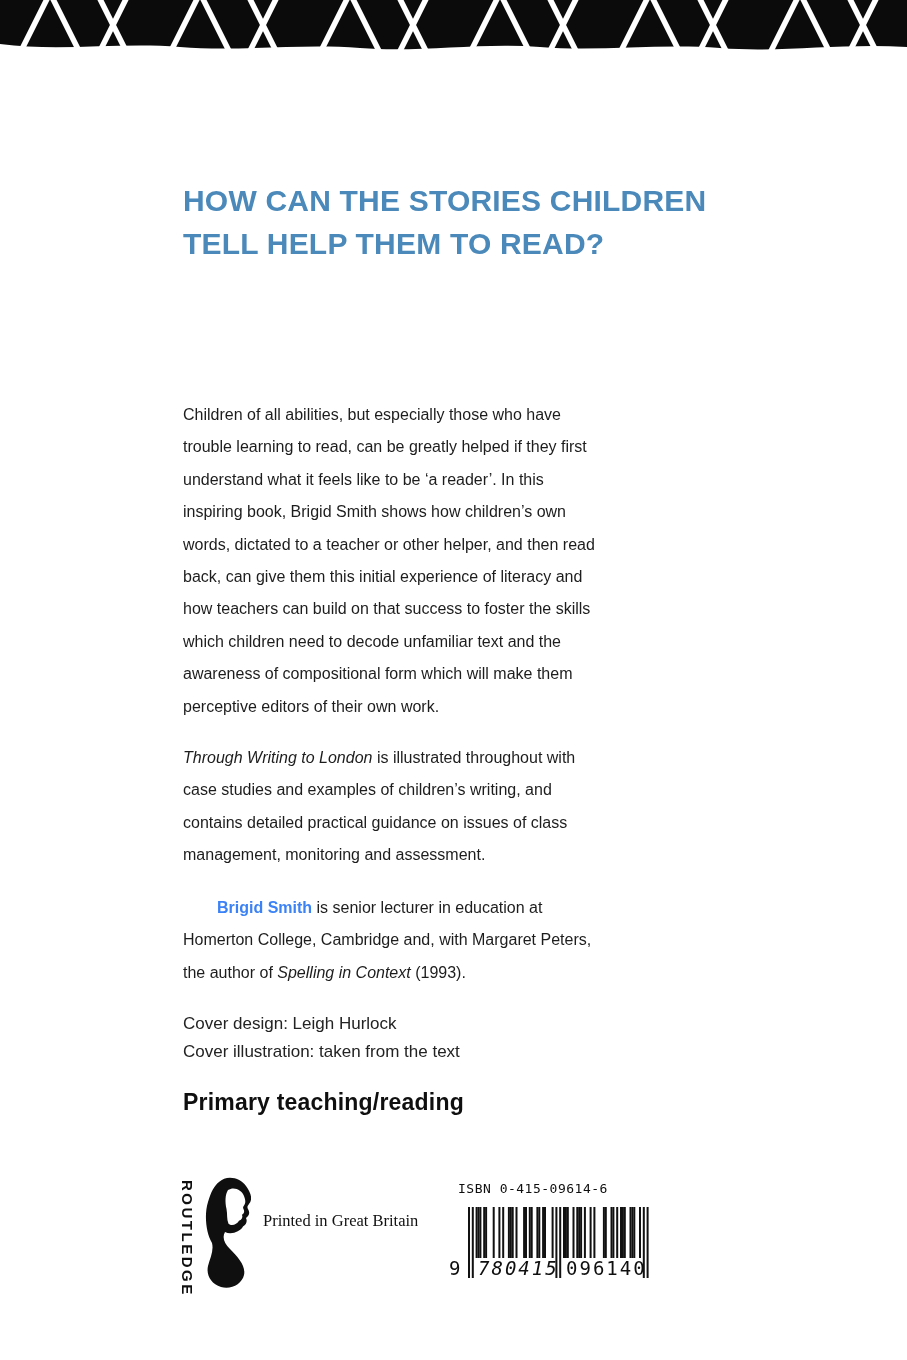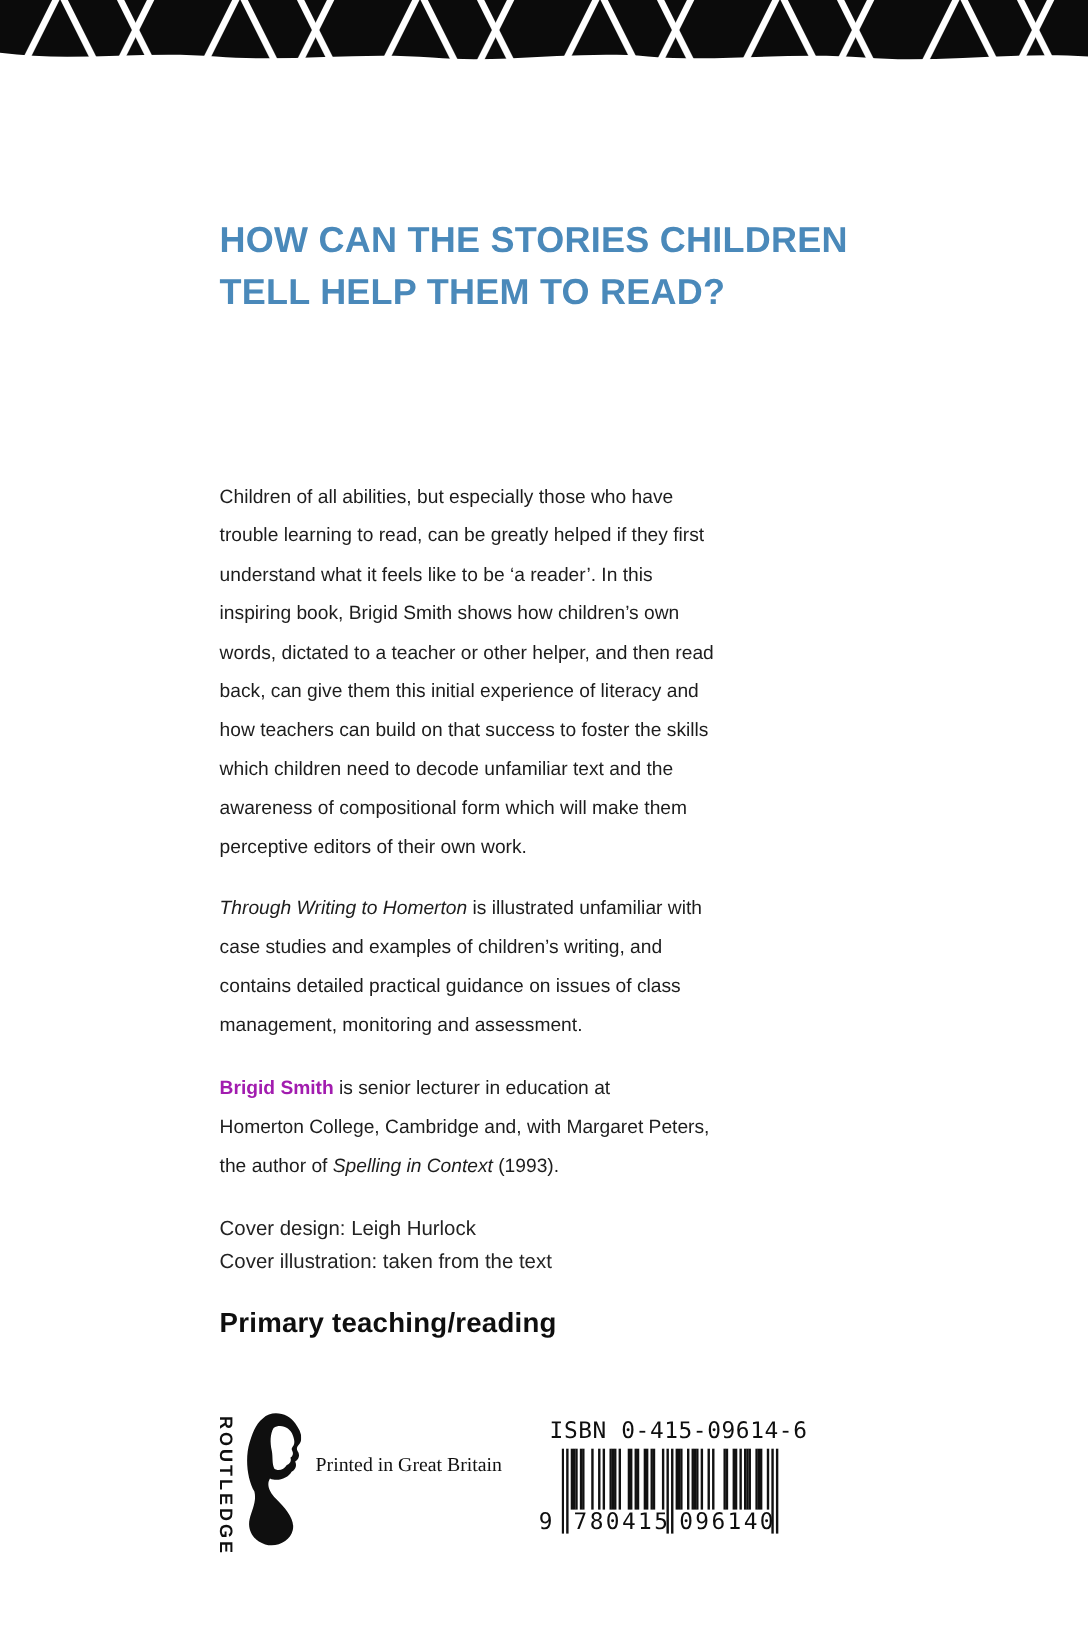--- a/index.html
+++ b/index.html
@@ -8,39 +8,39 @@
   .band{position:absolute;left:0;top:0;display:block;}
   .headline{position:absolute;left:183px;width:640px;white-space:pre-line;
             font-weight:bold;font-size:30px;line-height:43px;color:#4a89ba;letter-spacing:0.2px;}
   .h1{top:179px}
   .h2{top:284px}
   .body{position:absolute;left:183px;width:640px;margin:0;white-space:pre-line;
         font-size:16px;line-height:32.4px;color:#1d1d1d;}
   .p1{top:399px}
   .p2{top:742px}
   .p3{top:892px}
-  .body strong{font-weight:bold;color:#a21caf;}
+  .body strong{font-weight:bold;color:#3b82f6;margin-left:34px;}
   .credits{position:absolute;left:183px;top:1010px;font-size:17px;line-height:28px;color:#232323;}
   .subject{position:absolute;left:183px;top:1089px;font-size:23px;font-weight:bold;
            color:#0f0f0f;letter-spacing:0.2px;text-align:center;}
   .pubname{position:absolute;left:179px;top:1180px;height:112px;writing-mode:vertical-rl;
            font-weight:bold;font-size:15px;letter-spacing:2.5px;color:#0f0f0f;}
   .pubmark{position:absolute;left:203px;top:1177px;}
   .addr{position:absolute;left:263px;top:1180px;font-family:"Liberation Serif",serif;
         font-size:19.5px;line-height:21px;color:#111;white-space:pre-line;}
   .addr .grp2{margin-top:9px;}
   .addr .printed{margin-top:9px;font-size:16.5px;}
   .isbnbox{position:absolute;left:452px;top:1181px;width:232px;height:110px;}
   .isbnlabel{position:absolute;left:6px;top:0;font-family:"DejaVu Sans Mono",monospace;
-             font-size:19px;letter-spacing:0.5px;color:#0f0f0f;white-space:nowrap;}
+             font-size:13px;letter-spacing:0.5px;color:#0f0f0f;white-space:nowrap;}
   #barcode{position:absolute;left:16px;top:26px;}
   .d{position:absolute;top:76px;font-family:"DejaVu Sans Mono",monospace;
      font-size:19px;color:#0f0f0f;}
   .lead{left:-3px;}
-  .g1{left:26px;width:80px;text-align:center;letter-spacing:2px;}
+  .g1{left:26px;width:80px;text-align:center;letter-spacing:2px;font-style:italic;}
   .g2{left:114px;width:80px;text-align:center;letter-spacing:2px;}
 </style>
 </head>
 <body>
 
 <div class="page">
 
   <svg class="band" width="907" height="58" viewBox="0 0 907 58">
     <defs>
       <pattern id="weave" width="150" height="58" patternUnits="userSpaceOnUse">
@@ -65,21 +65,21 @@
 trouble learning to read, can be greatly helped if they first
 understand what it feels like to be ‘a reader’. In this
 inspiring book, Brigid Smith shows how children’s own
 words, dictated to a teacher or other helper, and then read
 back, can give them this initial experience of literacy and
 how teachers can build on that success to foster the skills
 which children need to decode unfamiliar text and the
 awareness of compositional form which will make them
 perceptive editors of their own work.</p>
 
-  <p class="body p2"><em>Through Writing to Homerton</em><span> is illustrated unfamiliar with
+  <p class="body p2"><em>Through Writing to London</em><span> is illustrated throughout with
 case studies and examples of children’s writing, and
 contains detailed practical guidance on issues of class
 management, monitoring and assessment.</span></p>
 
   <p class="body p3"><strong>Brigid Smith</strong><span> is senior lecturer in education at
 Homerton College, Cambridge and, with Margaret Peters,
 the author of </span><em>Spelling in Context</em><span> (1993).</span></p>
 
   <div class="credits">
     <div>Cover design: Leigh Hurlock</div>

